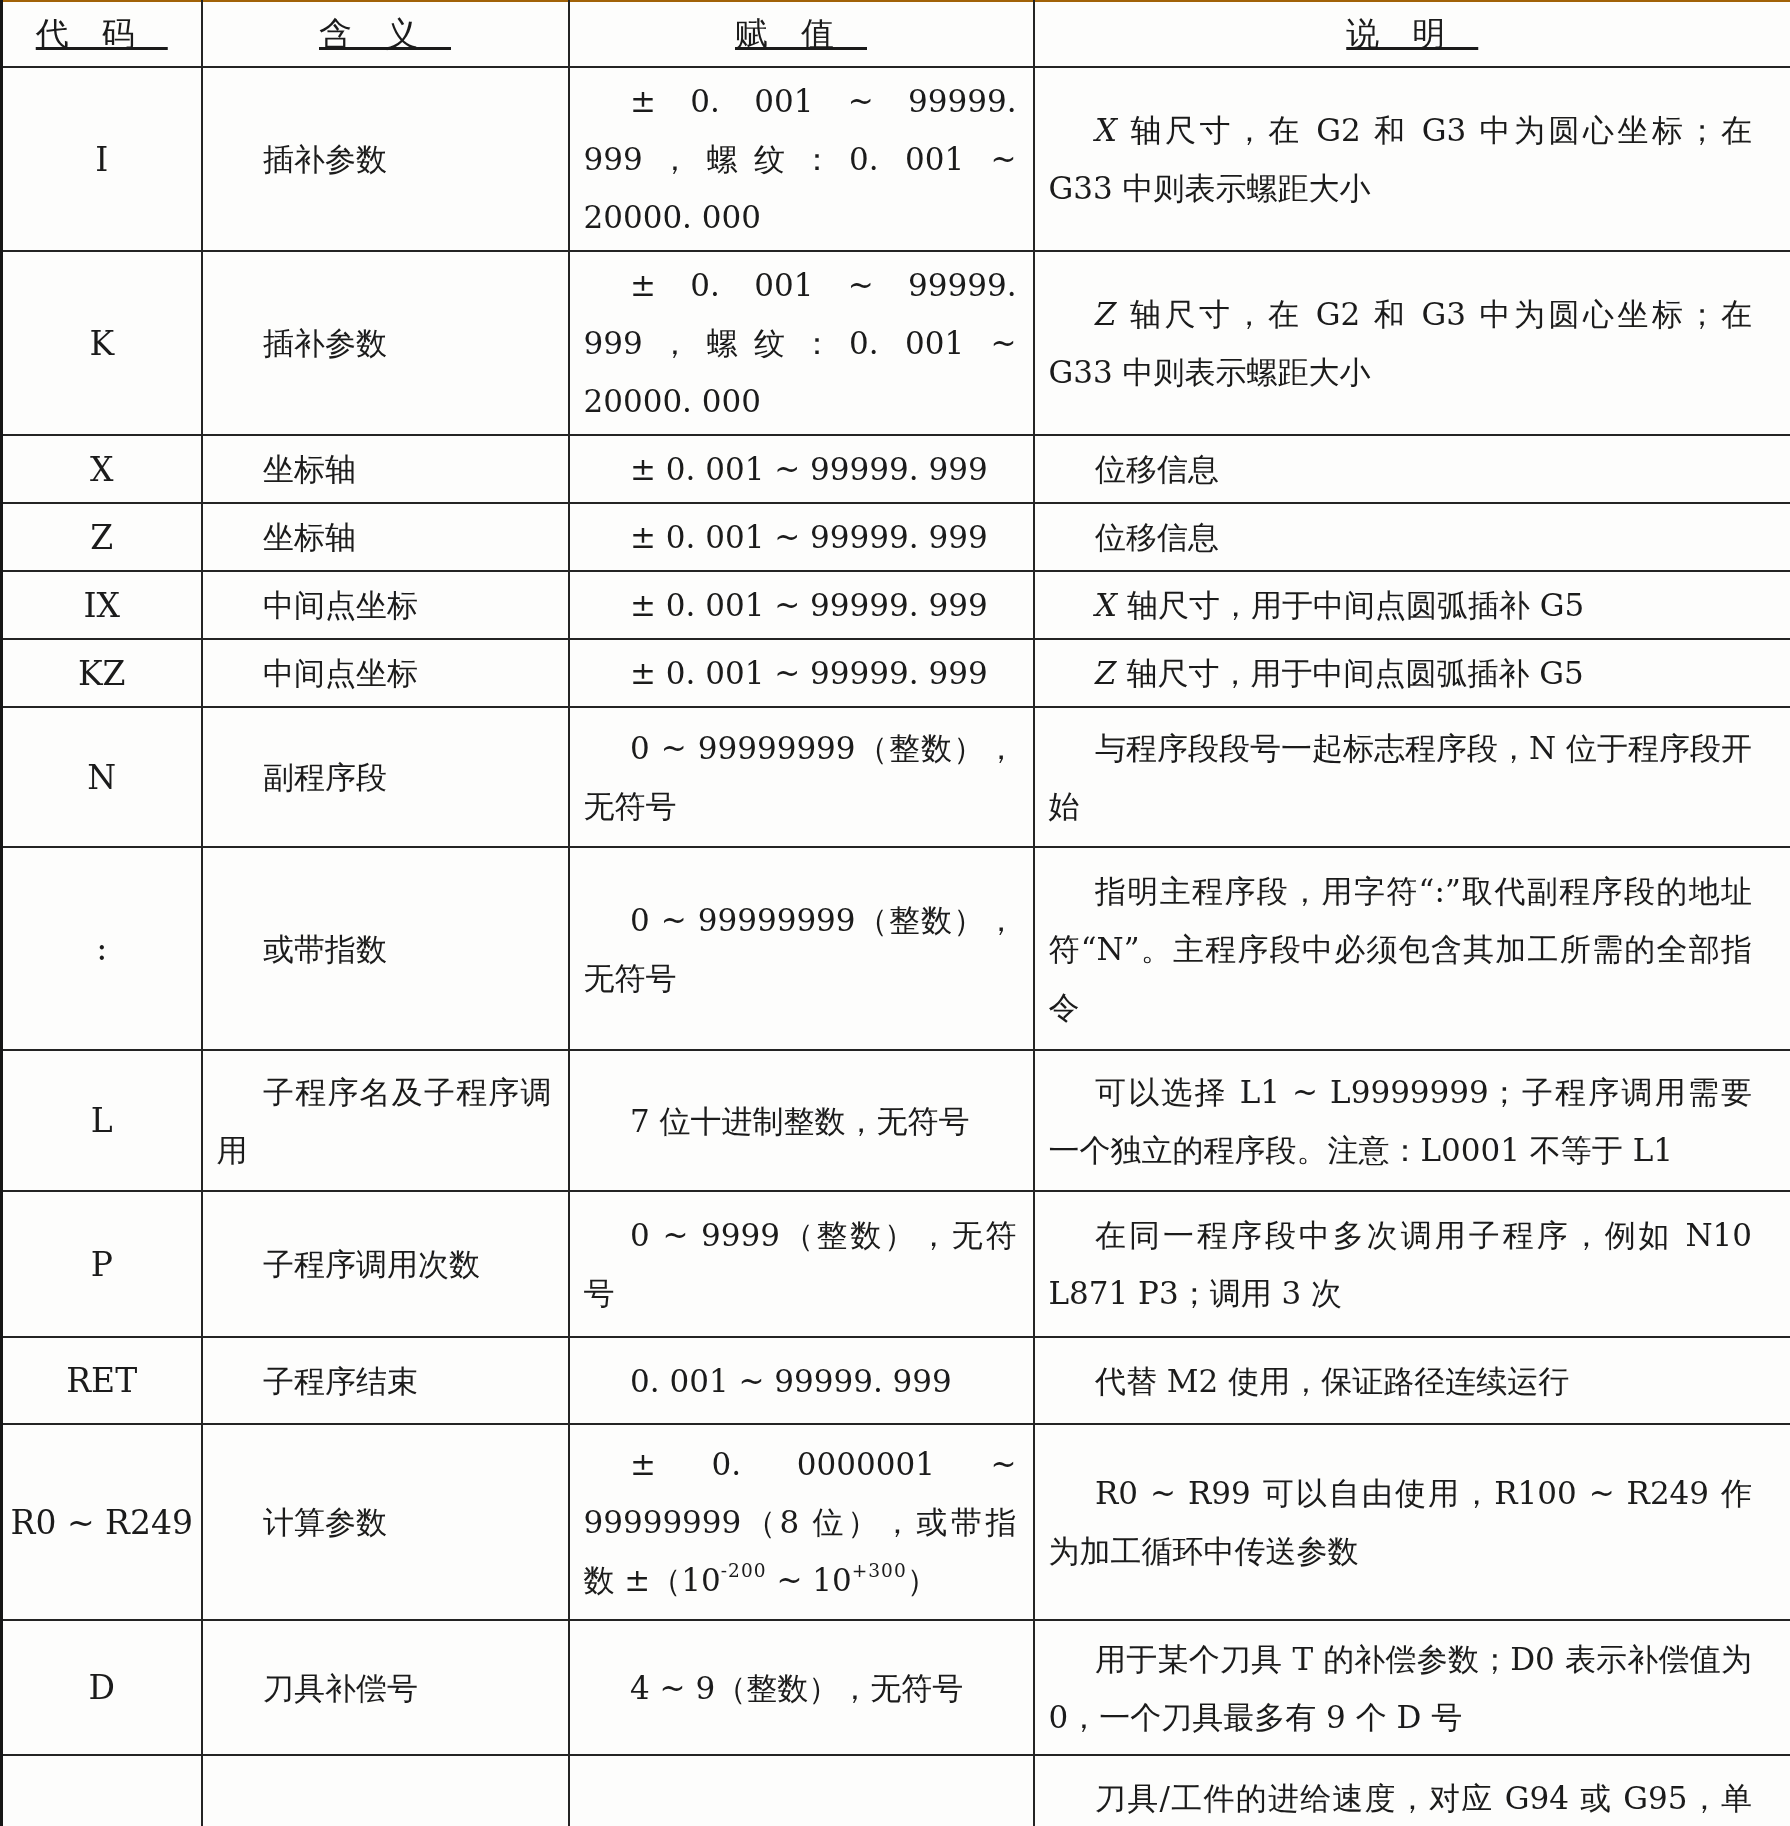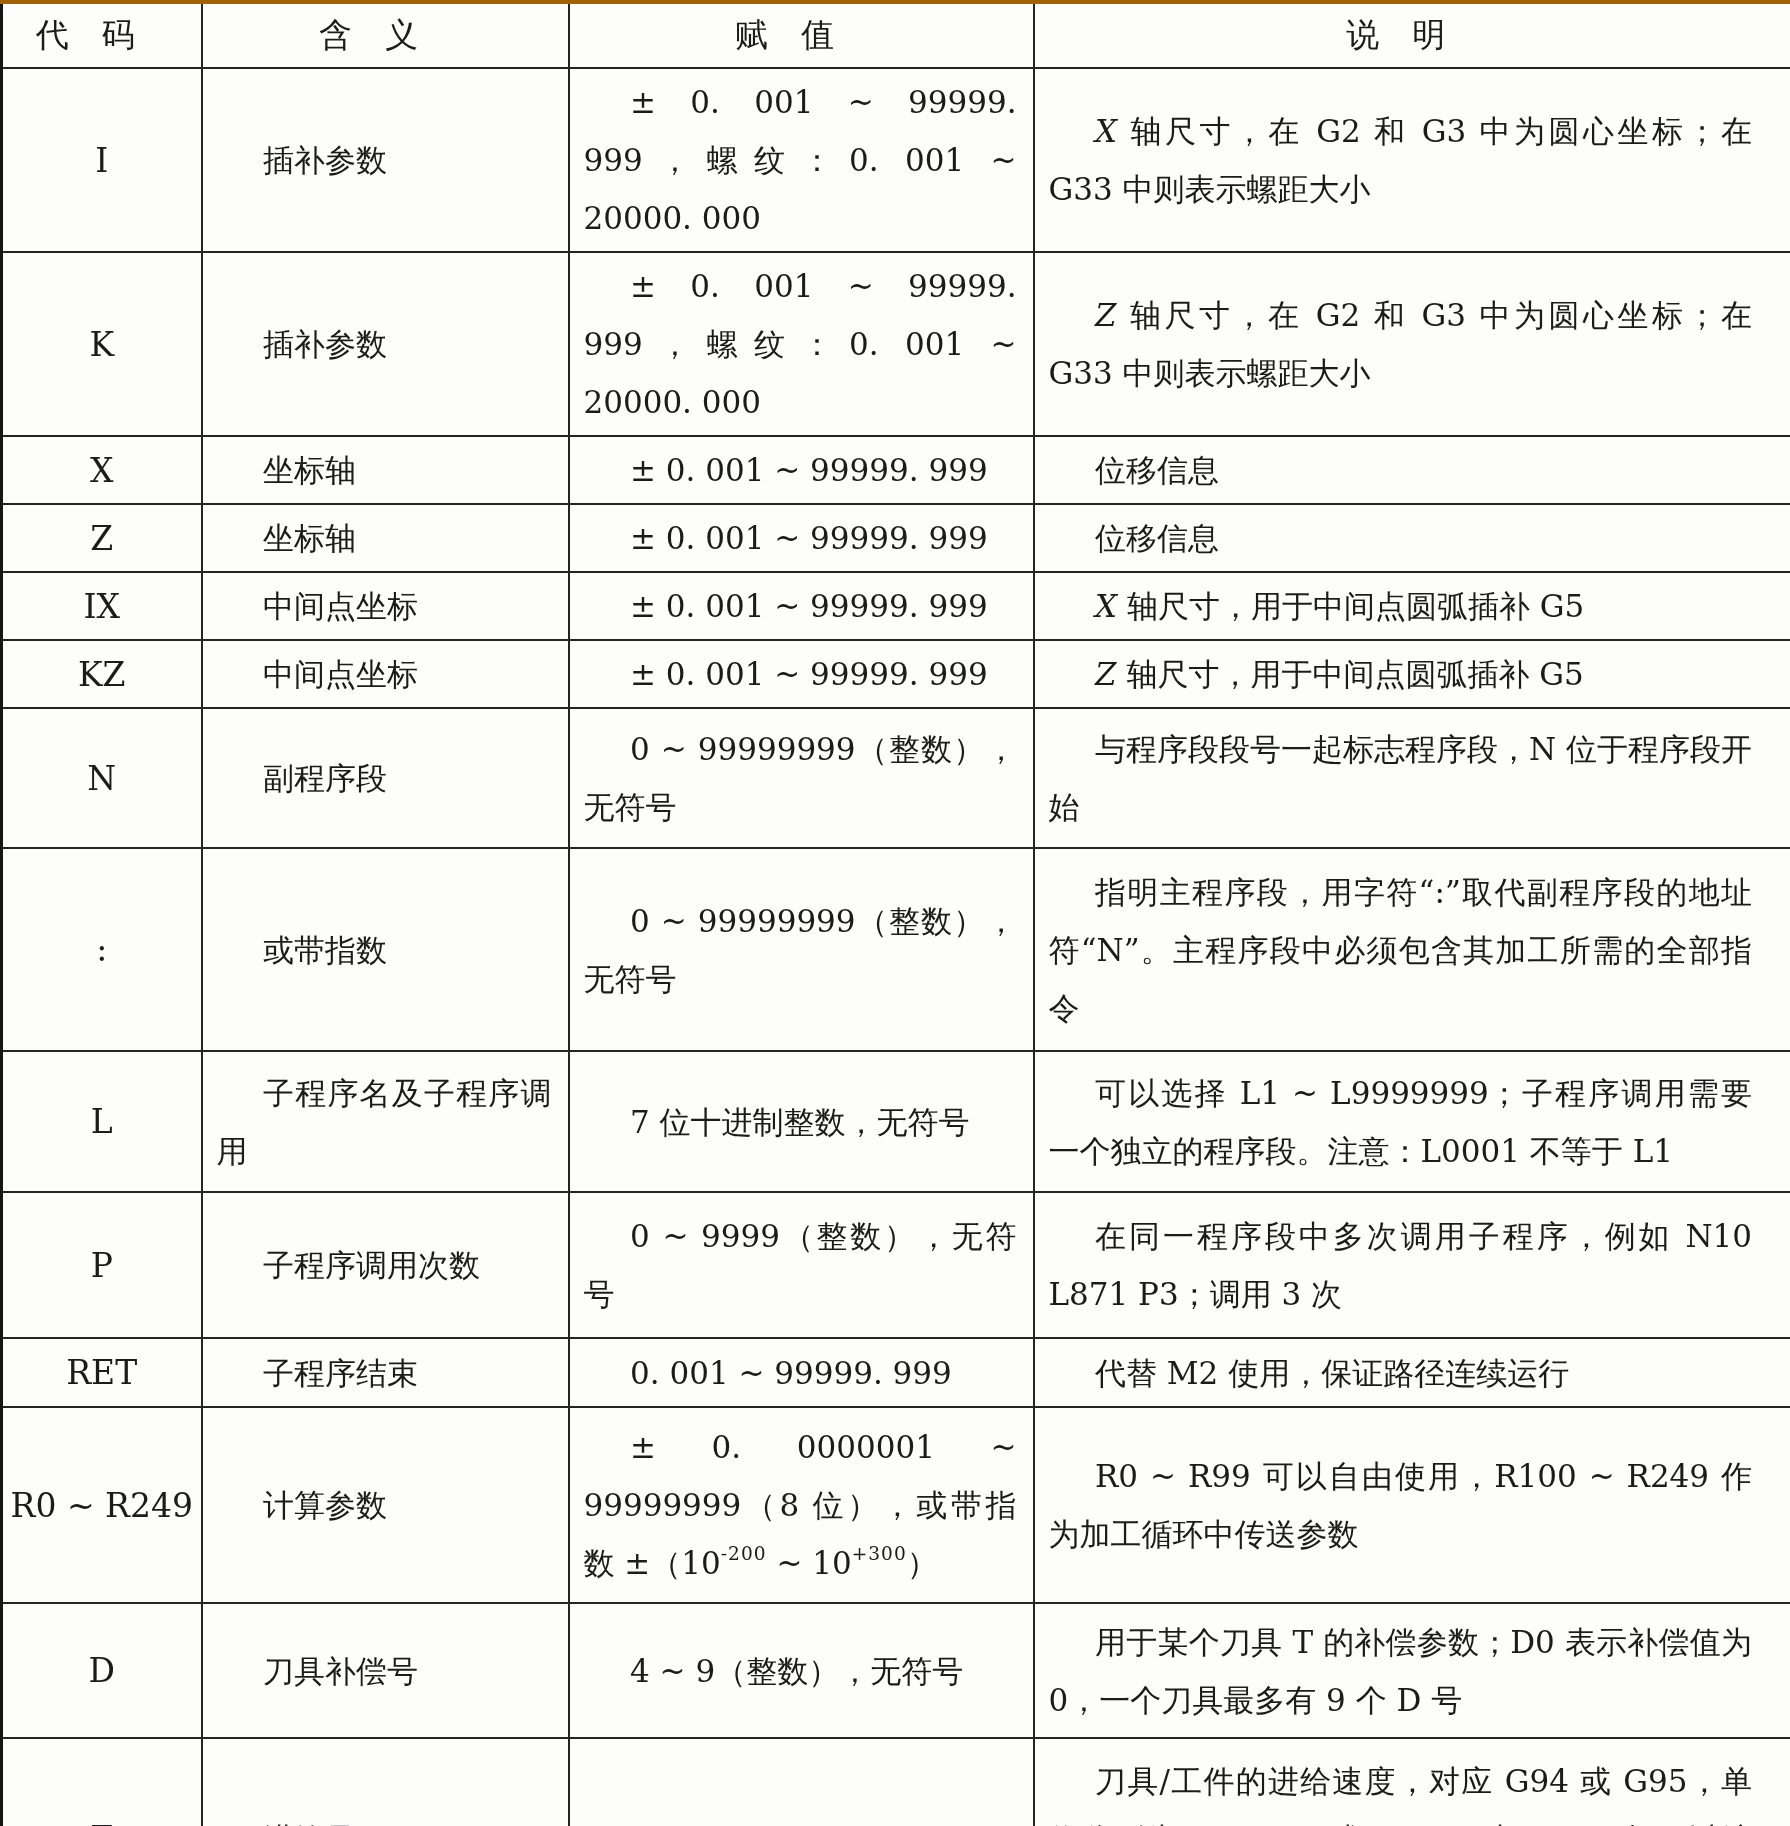--- a/index.html
+++ b/index.html
@@ -29,21 +29,21 @@
     box-sizing: border-box;
   }
   table.tbl th,
   table.tbl td {
     border: 2px solid #242424;
     vertical-align: middle;
     box-sizing: border-box;
     padding: 0;
   }
   
-  table.tbl tr:first-child th { border-top: 4px solid #a16207; }
+  table.tbl tr:first-child th { border-top: 2px solid #a16207; text-decoration: underline; }
   table.tbl tr:last-child td  { border-bottom: 4px solid #161616; }
   table.tbl th:first-child, table.tbl td:first-child { border-left: 3px solid #161616; }
   table.tbl th:last-child,  table.tbl td:last-child  { border-right: 3px solid #161616; }
 
   th.hd {
     font-size: 33px;
     font-weight: normal;
     letter-spacing: 1em;
     padding-left: 1em;
     white-space: nowrap;
@@ -201,21 +201,21 @@
           <td>
             <div class="para"><span>子程序调用次数</span></div>
           </td>
           <td>
             <div class="para"><span>0 ~ 9999（整数），无符号</span></div>
           </td>
           <td class="note-cell">
             <div class="para"><span>在同一程序段中多次调用子程序，例如 N10 L871 P3；调用 3 次</span></div>
           </td>
         </tr>
-        <tr style="height: 69px;">
+        <tr style="height: 87px;">
           <td class="code">RET</td>
           <td>
             <div class="para"><span>子程序结束</span></div>
           </td>
           <td>
             <div class="para"><span>0. 001 ~ 99999. 999</span></div>
           </td>
           <td class="note-cell">
             <div class="para"><span>代替 M2 使用，保证路径连续运行</span></div>
           </td>

